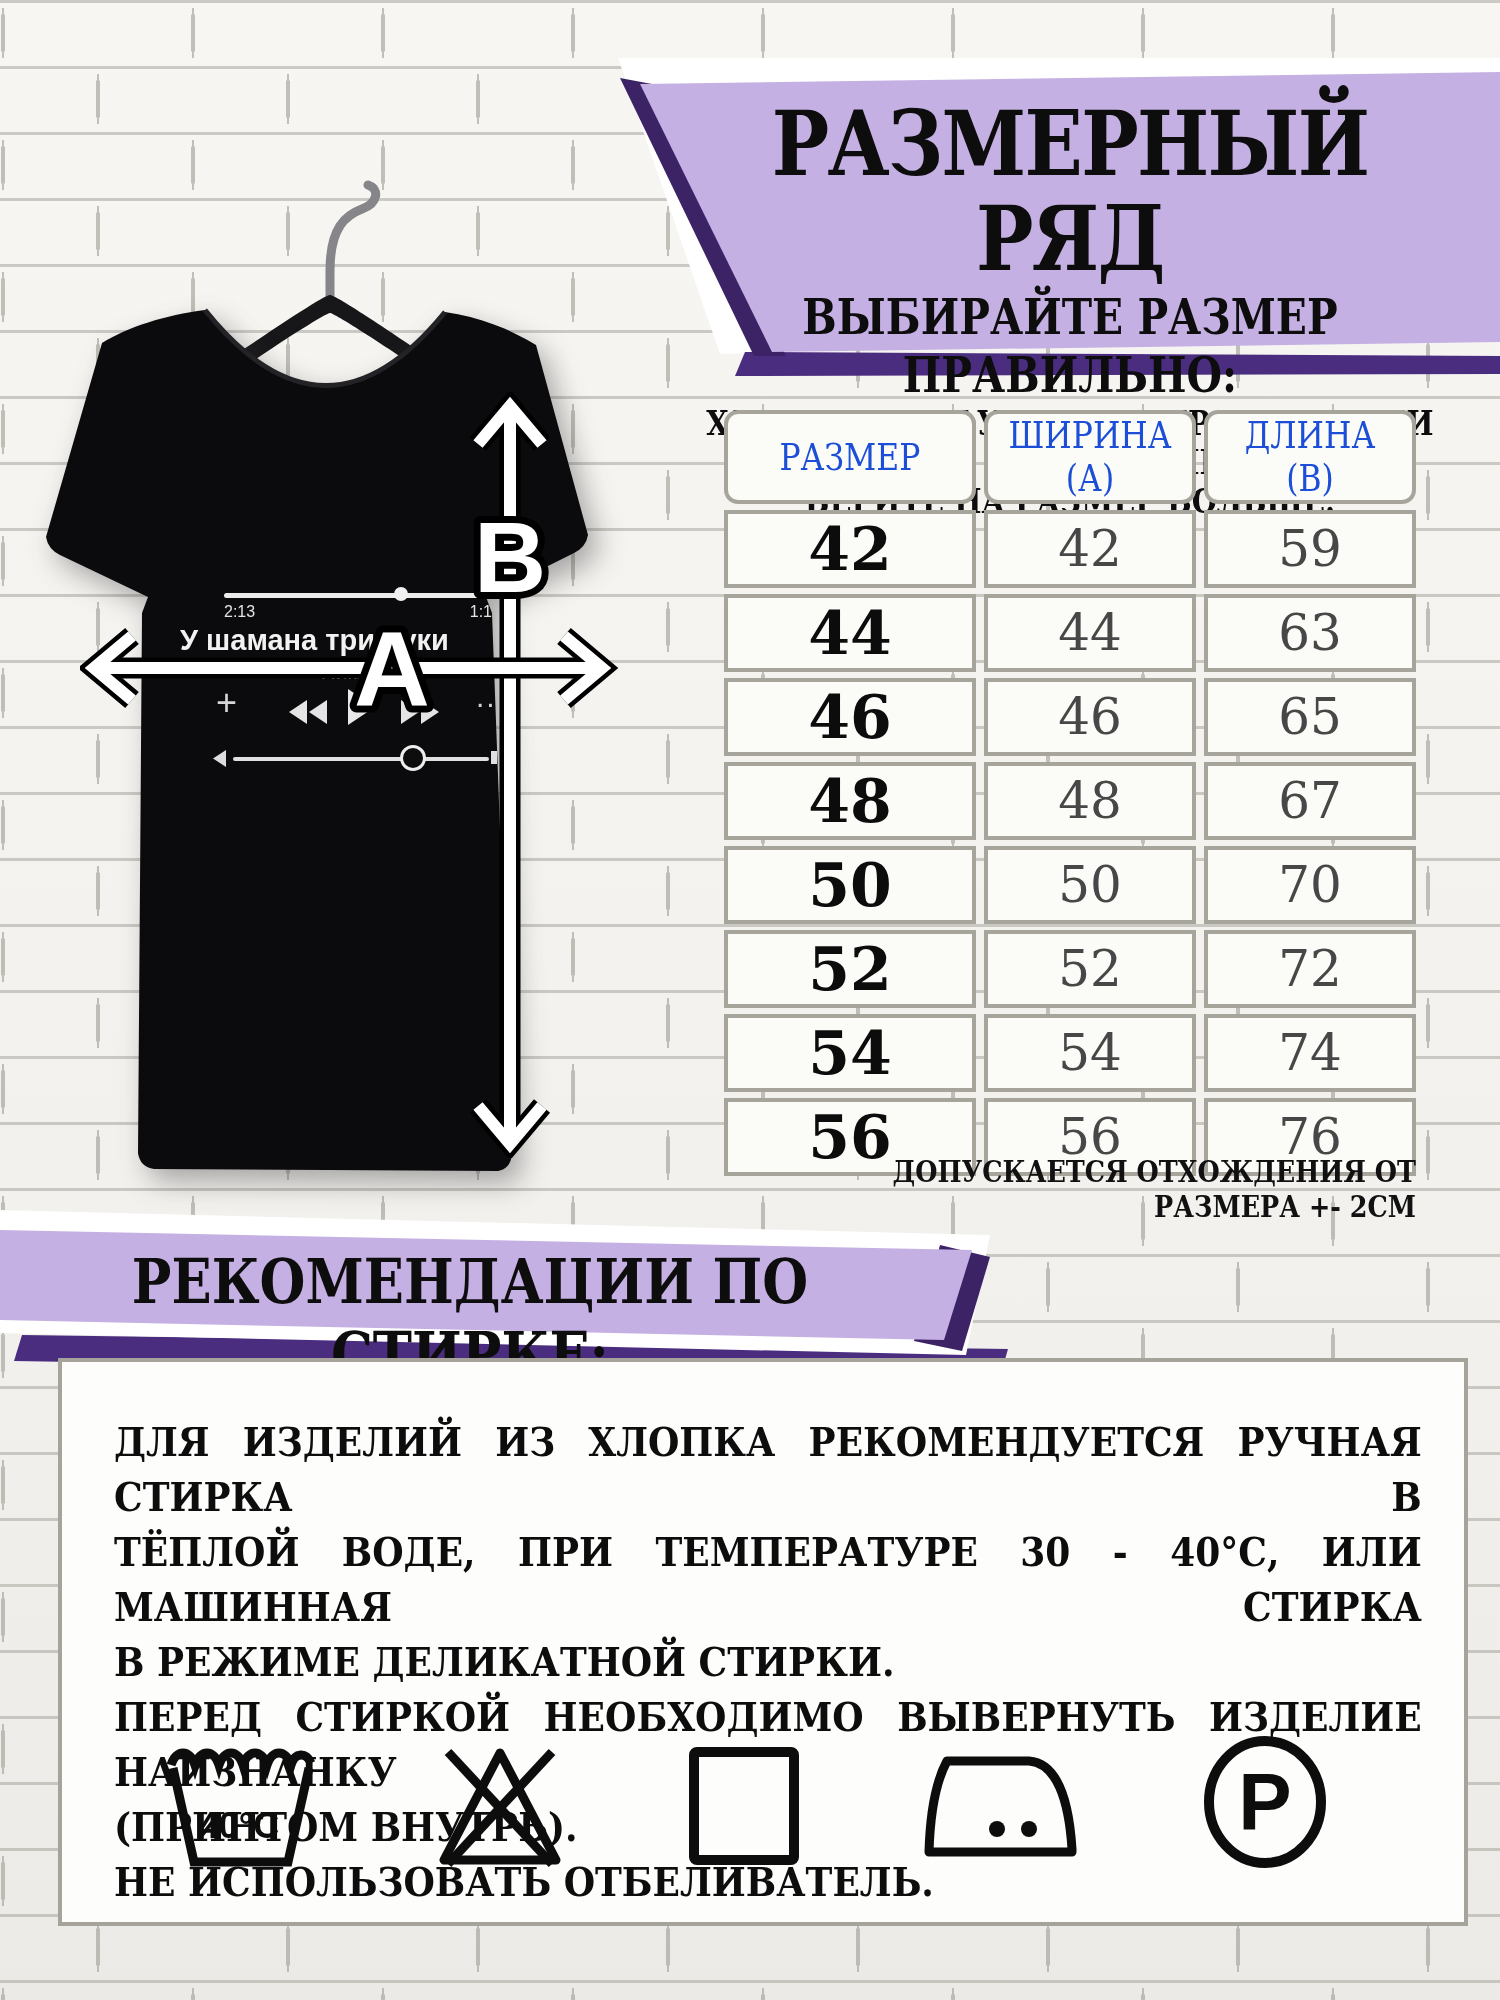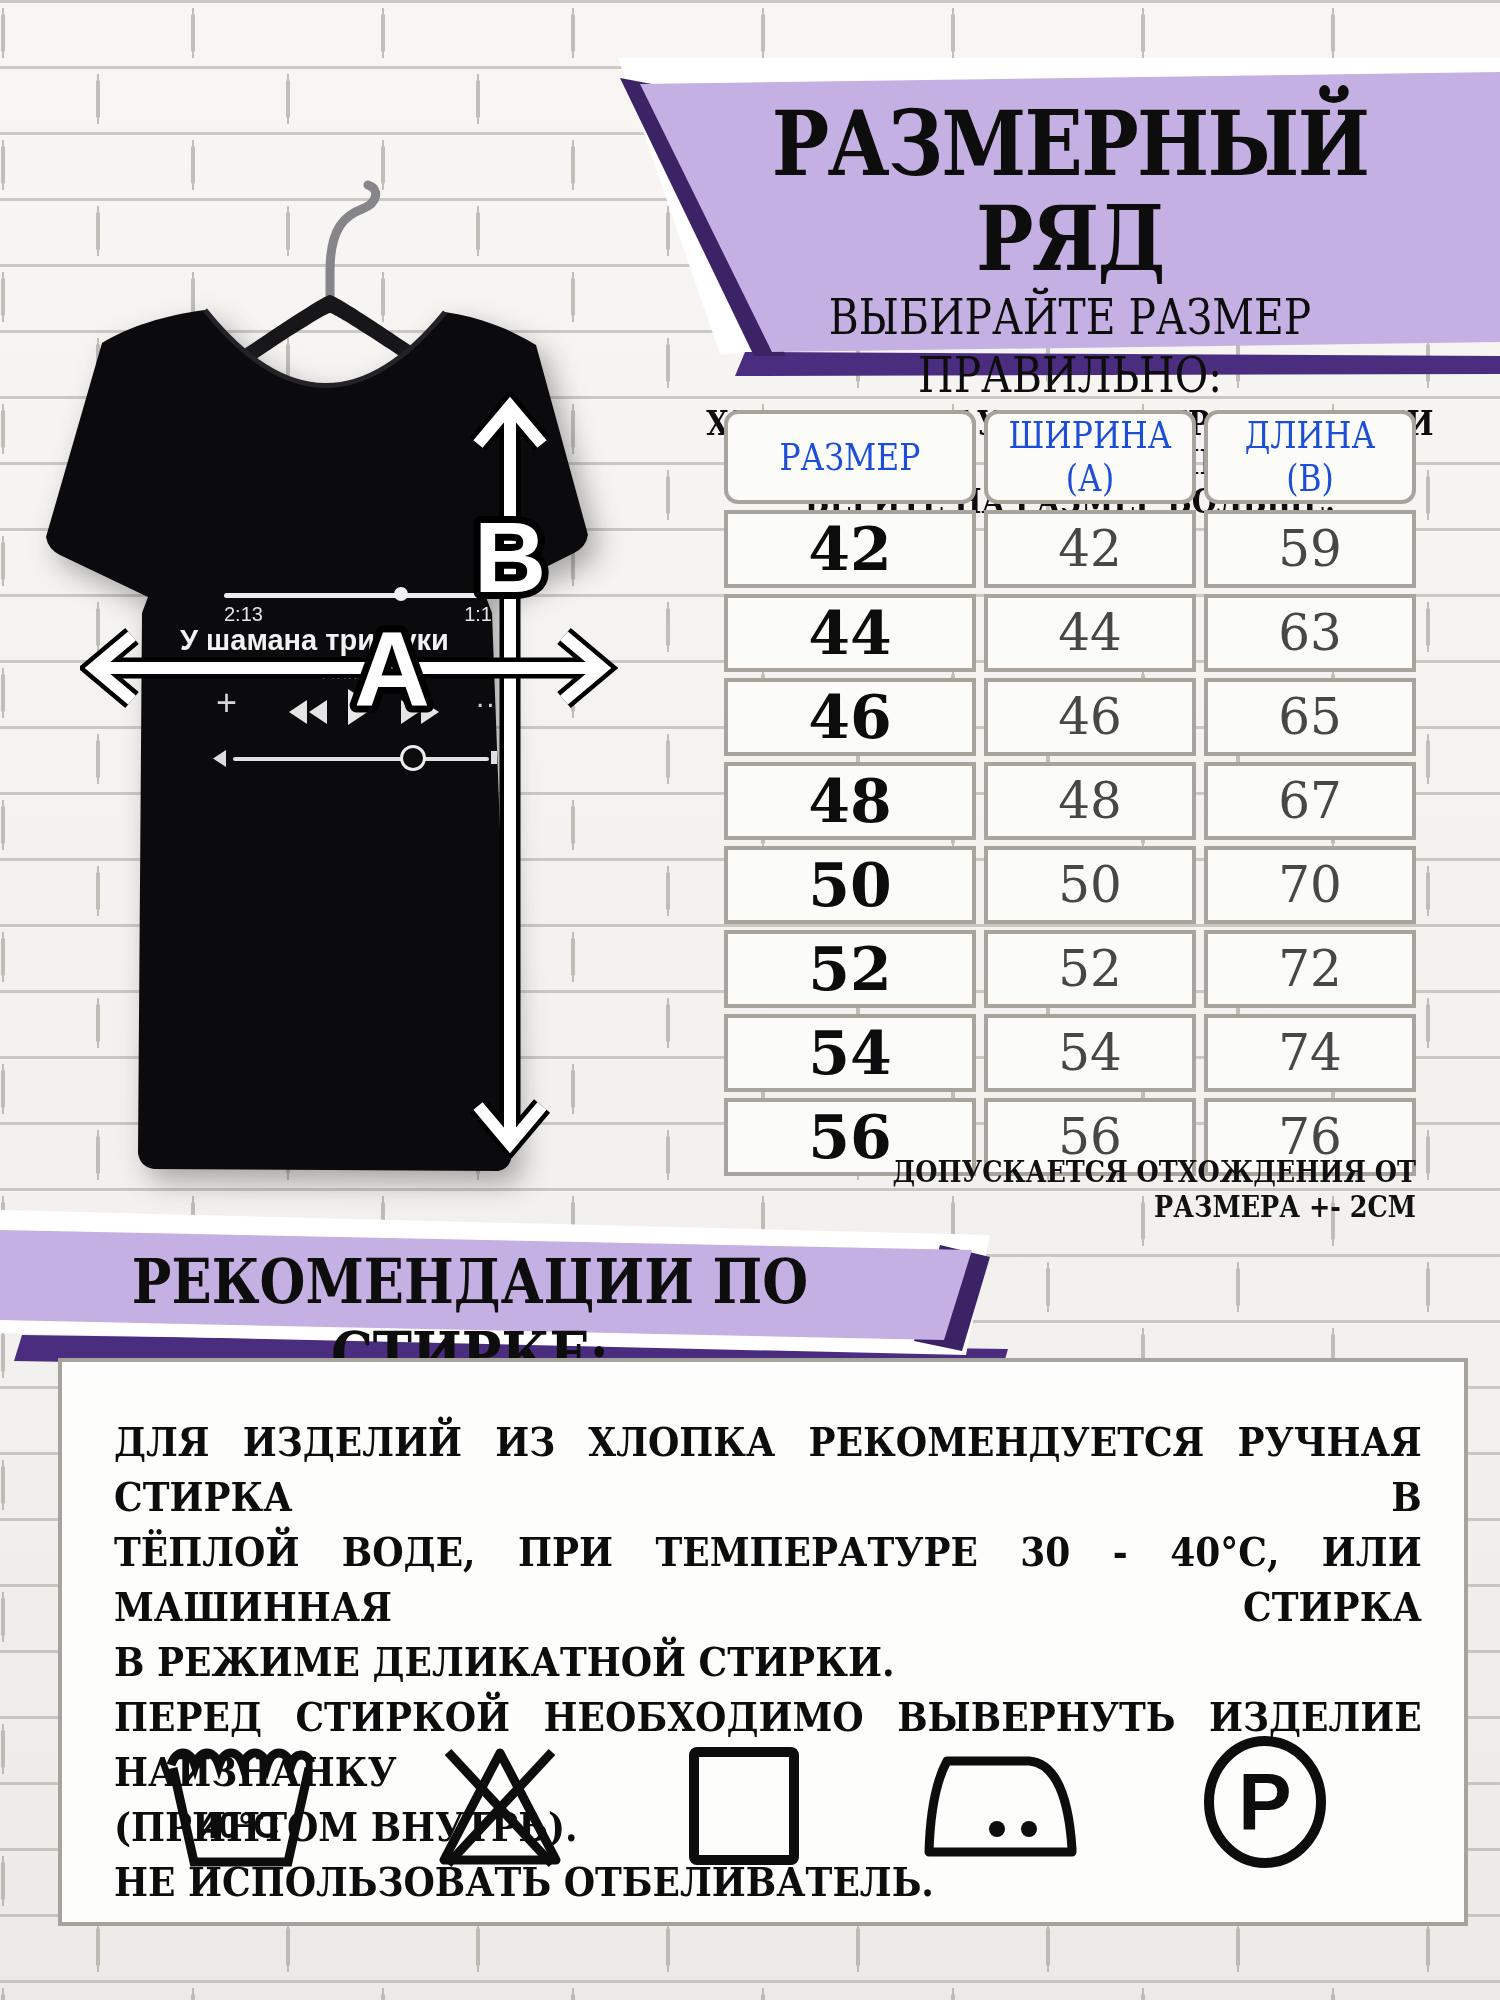--- a/index.html
+++ b/index.html
@@ -23,41 +23,41 @@
   .banner-white{left:552px;top:58px;width:948px;height:300px;background:#ffffff;
     clip-path:polygon(66px 0px,948px 0px,948px 272px,168px 296px);}
   .banner-dark-edge{left:560px;top:72px;width:940px;height:284px;background:#3b2366;
     clip-path:polygon(60px 6px,92px 12px,226px 284px,194px 284px);}
   .banner-shadow{left:560px;top:72px;width:940px;height:310px;background:#4b2d80;
     clip-path:polygon(185px 280px,940px 284px,940px 302px,175px 304px);}
   .banner-purple{left:560px;top:72px;width:940px;height:280px;background:#c5b0e3;
     clip-path:polygon(80px 12px,940px 0px,940px 270px,212px 280px);}
   .banner-text{left:640px;top:96px;width:860px;text-align:center;color:#0d0d0d;}
   .banner-title{font-size:90px;font-weight:bold;line-height:95px;letter-spacing:-2px;}
-  .banner-sub{font-size:48px;font-weight:normal;line-height:58px;margin-top:2px;}
+  .banner-sub{font-size:48px;font-weight:bold;line-height:58px;margin-top:2px;}
   .banner-note{font-size:34px;font-weight:bold;line-height:39px;}
 
   
   .size-table{left:716px;top:404px;}
   table{border-collapse:separate;border-spacing:8px 6px;table-layout:fixed;}
   th,td{border:4px solid #a7a59b;background:#fbfbf8;text-align:center;vertical-align:middle;padding:0;}
   th{height:62px;font-size:37px;font-weight:normal;color:#1d4ed8;border-radius:14px;}
   td{height:68px;}
   td.c0{font-size:60px;font-weight:bold;color:#0c0c0c;}
   td.c1,td.c2{font-size:50px;font-weight:normal;color:#474747;}
   .tbl-note{left:716px;top:1154px;width:700px;text-align:right;font-weight:bold;font-size:30px;color:#111;}
   .tbl-note .cx{transform-origin:right center;}
 
   
   .shirt-svg{left:40px;top:295px;filter:drop-shadow(10px 12px 14px rgba(50,50,50,.4));}
   .hanger-svg{left:228px;top:175px;}
   .pbar{left:224px;top:593px;width:268px;height:5px;background:#ececec;border-radius:3px;}
   .pbar-knob{left:394px;top:587px;width:14px;height:14px;border-radius:50%;background:#f0f0f0;}
   .ptime{left:224px;top:603px;width:268px;display:flex;justify-content:space-between;
-    font-size:20px;color:#e3e3e3;}
+    font-size:16px;color:#e3e3e3;}
   .ptitle{left:180px;top:624px;width:350px;text-align:left;font-size:29px;font-weight:bold;color:#f2f2f2;}
   .partist{left:180px;top:660px;width:350px;text-align:center;font-size:21px;color:#9e9e9e;}
   .pplus{left:216px;top:682px;font-size:36px;color:#d6d6d6;font-weight:300;}
   .pdots{left:476px;top:680px;font-size:30px;color:#cfcfcf;letter-spacing:2px;}
   .vline{left:233px;top:757px;width:256px;height:4px;background:#e0e0e0;border-radius:2px;}
   .vknob{left:400px;top:745px;width:20px;height:20px;border:3px solid #ededed;border-radius:50%;background:#0d0d0d;}
   .vend{left:491px;top:751px;width:6px;height:13px;background:#e0e0e0;}
 
   
   .washban-white{left:0;top:1205px;width:1010px;height:180px;background:#fff;

